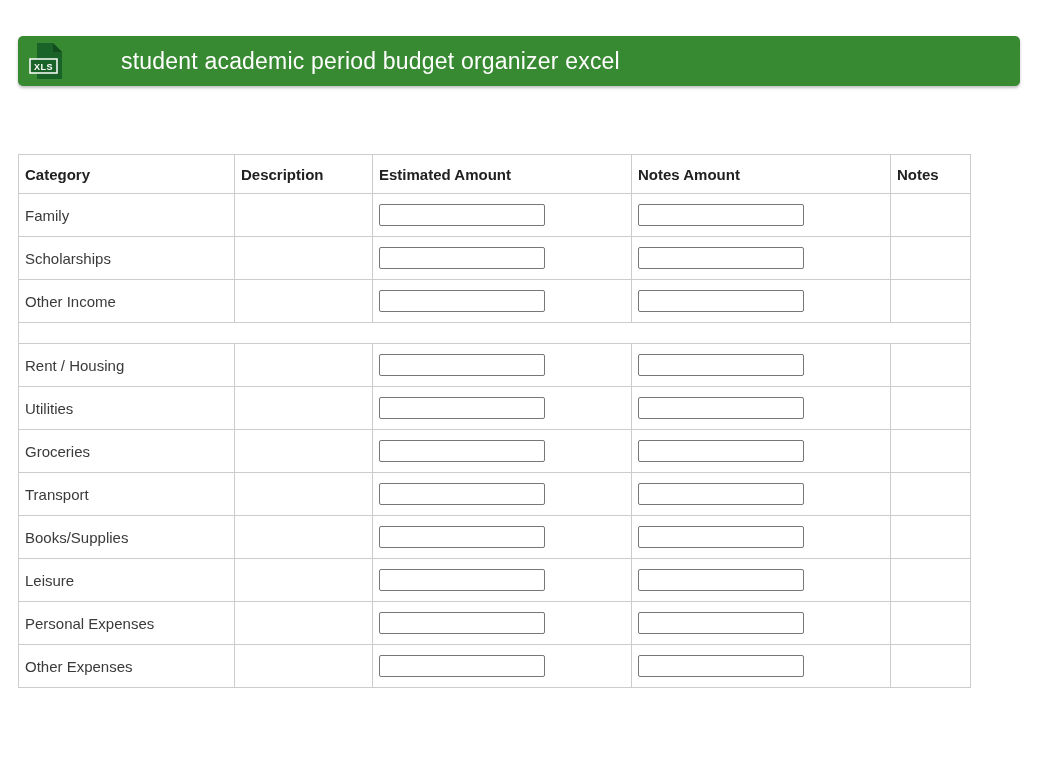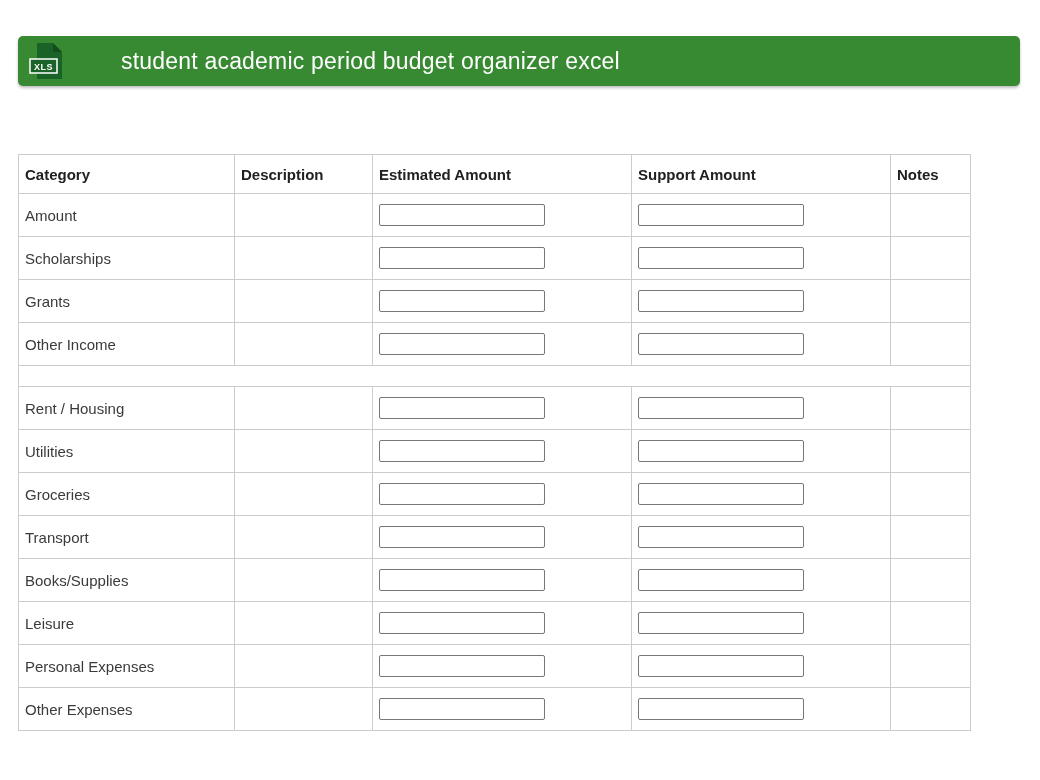--- a/index.html
+++ b/index.html
@@ -127,41 +127,34 @@
         <col class="c-description">
         <col class="c-estimated">
         <col class="c-actual">
         <col class="c-notes">
     </colgroup>
     <thead>
       <tr>
         <th>Category</th>
         <th>Description</th>
         <th>Estimated Amount</th>
-        <th>Support Amount</th>
+        <th>Notes Amount</th>
         <th>Notes</th>
       </tr>
     </thead>
     <tbody>
       <tr>
-        <td>Amount</td>
+        <td>Family</td>
         <td></td>
         <td><input type="text" value="" style=""></td>
         <td><input type="text" value="" style=""></td>
         <td></td>
       </tr>
       <tr>
         <td>Scholarships</td>
-        <td></td>
-        <td><input type="text" value="" style=""></td>
-        <td><input type="text" value="" style=""></td>
-        <td></td>
-      </tr>
-      <tr>
-        <td>Grants</td>
         <td></td>
         <td><input type="text" value="" style=""></td>
         <td><input type="text" value="" style=""></td>
         <td></td>
       </tr>
       <tr>
         <td>Other Income</td>
         <td></td>
         <td><input type="text" value="" style=""></td>
         <td><input type="text" value="" style=""></td>

